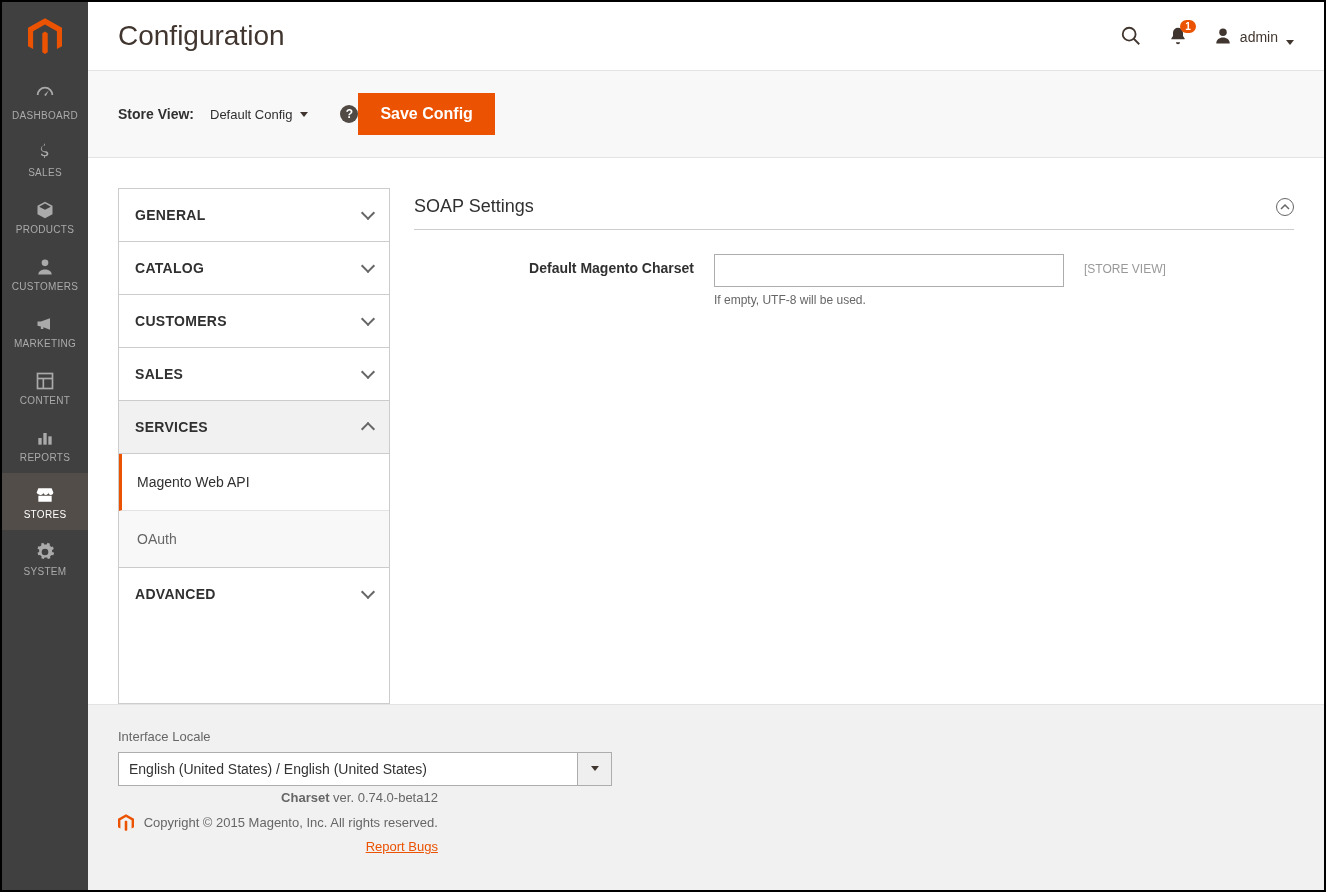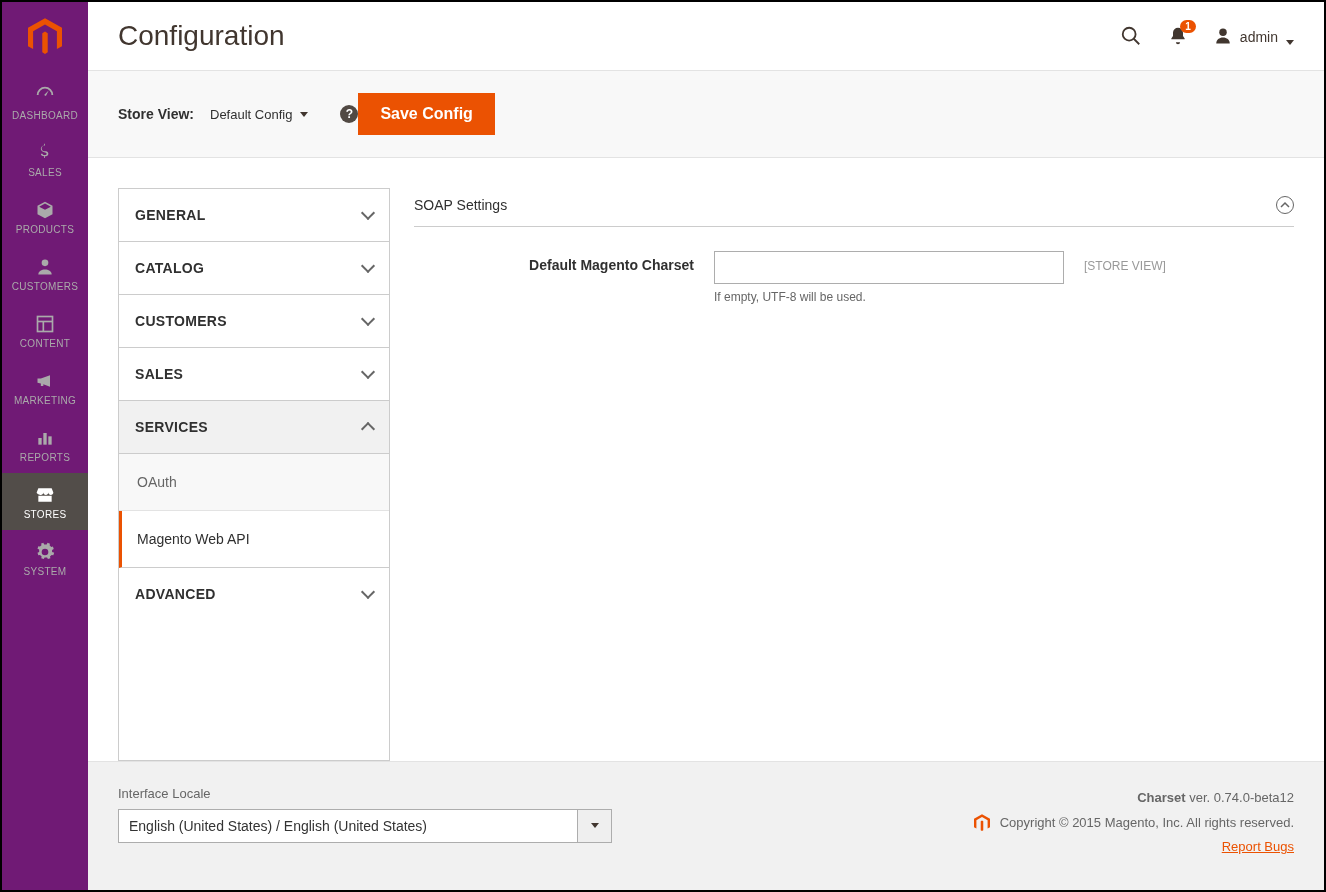--- a/index.html
+++ b/index.html
@@ -1,18 +1,18 @@
 <!DOCTYPE html>
 <html><head>
 <meta charset="utf-8">
 <style>
 * { box-sizing: border-box; margin: 0; padding: 0; }
 body { font-family: 'Helvetica Neue', Arial, sans-serif; font-size: 14px; color: #333; background: #fff; }
 .viewport { width: 1326px; height: 892px; border: 2px solid #000; display: flex; overflow: hidden; }
-.sidebar { width: 86px; background: #701a75; flex-shrink: 0; display: flex; flex-direction: column; }
+.sidebar { width: 86px; background: #404040; flex-shrink: 0; display: flex; flex-direction: column; }
 .logo { height: 70px; display: flex; align-items: center; justify-content: center; }
 .logo svg { width: 34px; height: 38px; }
 .nav-item { color: #aaa; text-align: center; padding: 12px 4px 10px; cursor: pointer; font-size: 10px; letter-spacing: 0.3px; }
 .nav-item.active { background: #524d49; color: #fff; }
 .nav-item .icon { display: flex; justify-content: center; margin-bottom: 4px; }
 .nav-item .label { text-transform: uppercase; font-weight: 400; }
 .main { flex: 1; display: flex; flex-direction: column; background: #fff; overflow: hidden; }
 .header { display: flex; align-items: center; justify-content: space-between; padding: 18px 30px 18px 30px; }
 .page-title { font-size: 28px; font-weight: 300; color: #41362f; }
 .header-actions { display: flex; align-items: center; gap: 26px; }
@@ -30,29 +30,29 @@
 .config-tab { border-bottom: 1px solid #ccc; padding: 18px 16px; display:flex; justify-content:space-between; align-items:center; font-weight:600; color:#303030; cursor:pointer; text-transform:uppercase; font-size:14px; letter-spacing:0.3px; }
 .config-tab:last-child { border-bottom:none; }
 .config-tab.expanded { background:#f1f1f1; }
 .config-sub { padding: 0; }
 .config-sub-item { padding: 20px 18px; cursor:pointer; color:#303030; font-size:14px; border-bottom:1px solid #e3e3e3; }
 .config-sub-item.active { border-left: 3px solid #eb5202; padding-left:15px; background:#fff; font-weight:400; }
 .config-sub-item:not(.active){ background:#f8f8f8; color:#666; }
 .config-sub-item:last-child { border-bottom: 1px solid #ccc; }
 .config-panel { flex: 1; }
 .section-header { display:flex; justify-content:space-between; align-items:center; padding: 8px 0 12px; border-bottom: 1px solid #ccc; cursor:pointer; }
-.section-title { font-size: 14px; color: #303030; font-weight: 400; }
+.section-title { font-size: 18px; color: #303030; font-weight: 400; }
 .collapse-icon { width: 18px; height:18px; border:1px solid #666; border-radius:50%; display:flex; align-items:center; justify-content:center; }
 .field-row { display:flex; align-items:flex-start; padding: 24px 0 0; gap: 20px; }
 .field-label { width: 280px; text-align:right; font-weight:600; color:#303030; padding-top:6px; font-size:14px; }
 .field-control { width: 350px; }
 .field-control input { width:100%; height:33px; border:1px solid #adadad; padding: 0 8px; font-size:14px; }
 .field-note { font-size:12px; color:#666; margin-top:6px; }
 .field-scope { color:#999; font-size:12px; padding-top:8px; text-transform:uppercase; }
-.footer { background:#f1f1f1; border-top:1px solid #e3e3e3; padding: 24px 30px 30px; display:flex; justify-content:space-between; align-items:flex-start; }
+.footer { background:#f1f1f1; border-top:1px solid #e3e3e3; padding: 24px 30px 30px; display:flex; justify-content:space-between; align-items:flex-start;flex-direction:column; }
 .locale-block { }
 .locale-label { color:#666; font-size:13px; margin-bottom:8px; display:block; }
 .locale-select { display:flex; }
 .locale-select .value { width: 460px; border:1px solid #adadad; height:34px; display:flex; align-items:center; padding:0 10px; background:#fff; font-size:14px;}
 .locale-select .arrow { width:34px; height:34px; border:1px solid #adadad; border-left:none; background:#efefef; display:flex; align-items:center; justify-content:center; cursor:pointer; }
 .footer-right { text-align:right; color:#666; font-size:13px; line-height:1.9; }
 .footer-right a { color:#eb5202; text-decoration:underline; cursor:pointer; }
 .m-logo-sm { display:inline-flex; vertical-align:middle; margin-right:6px; }
 .caret-down { width:0; height:0; border-left:4px solid transparent; border-right:4px solid transparent; border-top:5px solid #41362f; display:inline-block; }
 .chev { width:10px; height:10px; border-right:2px solid #666; border-bottom:2px solid #666; transform:rotate(45deg); margin-top:-4px;}
@@ -96,35 +96,35 @@
       <span class="icon">
           <svg width="20" height="20" viewBox="0 0 24 24" fill="#aaa">
             <circle cx="12" cy="7" r="4"></circle>
             <path d="M4 21c0-4 4-6 8-6s8 2 8 6H4z"></path>
           </svg>
         </span>
       <span class="label">CUSTOMERS</span>
     </div>
     <div class="nav-item">
       <span class="icon">
+          <svg width="20" height="20" viewBox="0 0 24 24" fill="#aaa">
+            <path d="M3 10v4l4 1v3h3v-2l8 3V5L7 9H3z"></path>
+          </svg>
+        </span>
+      <span class="label">MARKETING</span>
+    </div>
+    <div class="nav-item">
+      <span class="icon">
           <svg width="20" height="20" viewBox="0 0 24 24" fill="none" stroke="#aaa" stroke-width="2">
             <rect x="3" y="3" width="18" height="18"></rect>
             <line x1="3" y1="9" x2="21" y2="9"></line>
             <line x1="10" y1="9" x2="10" y2="21"></line>
           </svg>
         </span>
       <span class="label">CONTENT</span>
-    </div>
-    <div class="nav-item">
-      <span class="icon">
-          <svg width="20" height="20" viewBox="0 0 24 24" fill="#aaa">
-            <path d="M3 10v4l4 1v3h3v-2l8 3V5L7 9H3z"></path>
-          </svg>
-        </span>
-      <span class="label">MARKETING</span>
     </div>
     <div class="nav-item">
       <span class="icon">
           <svg width="20" height="20" viewBox="0 0 24 24" fill="#aaa">
             <rect x="4" y="12" width="4" height="8"></rect>
             <rect x="10" y="6" width="4" height="14"></rect>
             <rect x="16" y="10" width="4" height="10"></rect>
           </svg>
         </span>
       <span class="label">REPORTS</span>
@@ -202,25 +202,25 @@
         </div>
         <div class="config-tab">
           <span>SALES</span>
           <span class="chev"></span>
         </div>
         <div class="config-tab expanded">
           <span>SERVICES</span>
           <span class="chev up"></span>
         </div>
         <div class="config-sub">
+          <div class="config-sub-item active">
+            <span>Magento Web API</span>
+          </div>
           <div class="config-sub-item">
             <span>OAuth</span>
-          </div>
-          <div class="config-sub-item active">
-            <span>Magento Web API</span>
           </div>
         </div>
         <div class="config-tab" style="border-bottom:none">
           <span>ADVANCED</span>
           <span class="chev"></span>
         </div>
       </div>
 
       <div class="config-panel">
         <div class="section-header">

